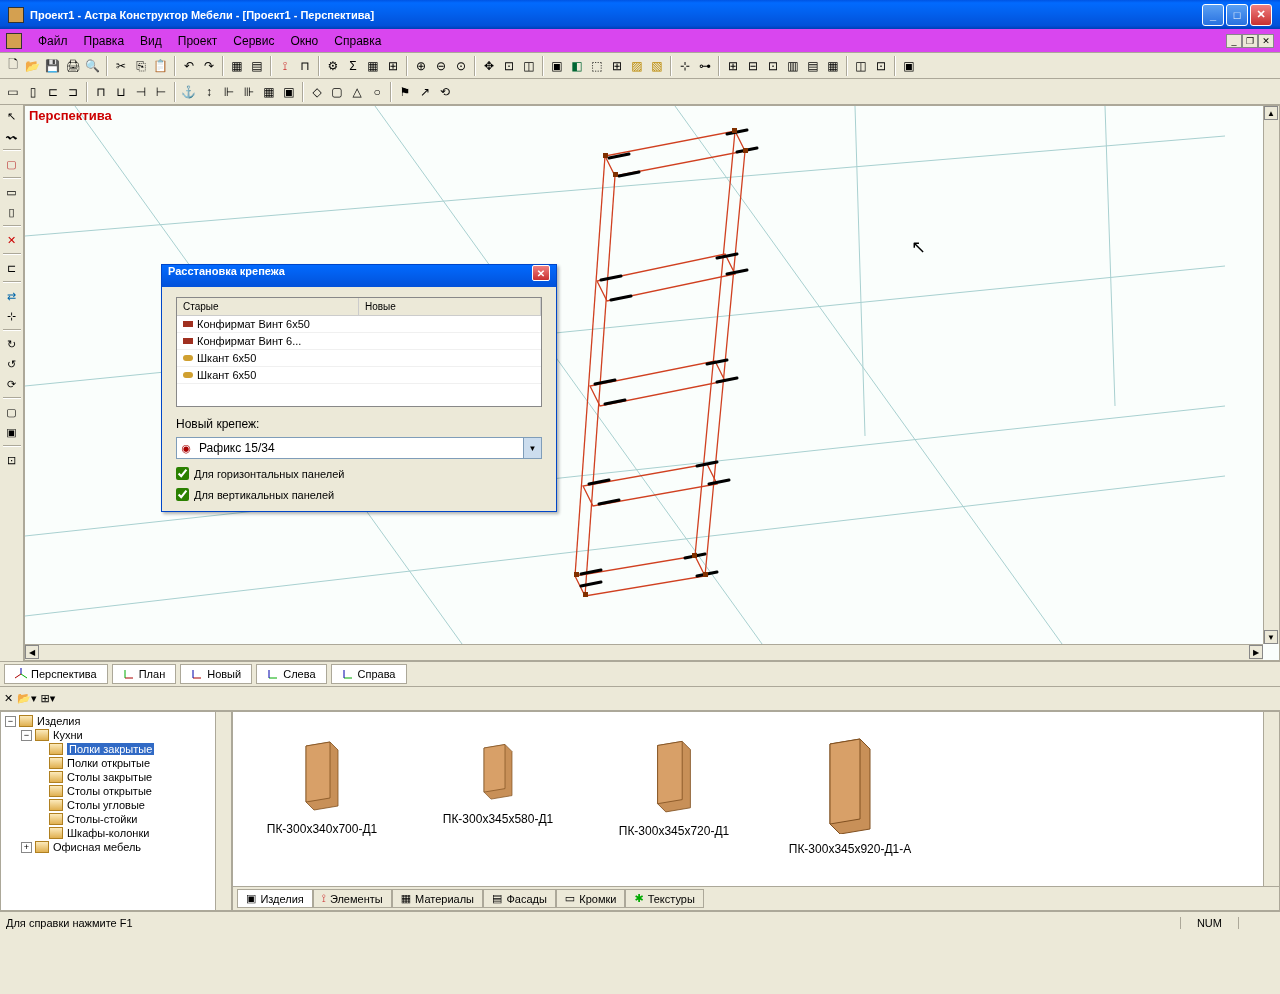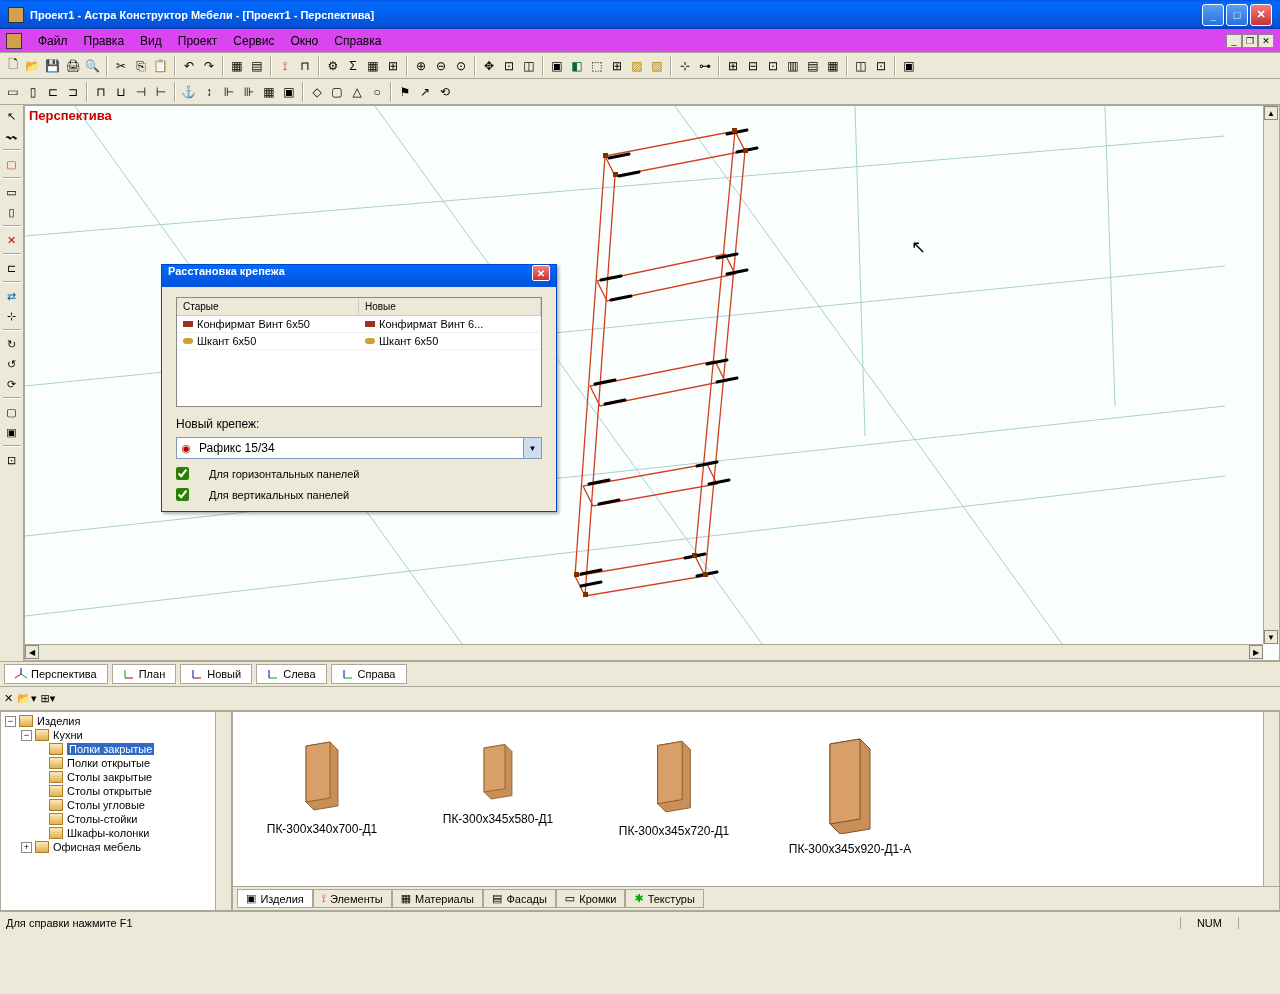--- a/index.html
+++ b/index.html
@@ -55,28 +55,28 @@
 .statusbar .stcell { border-left:1px solid #aca899; padding:0 16px;}
 
 .dialog { position: absolute; left: 136px; top: 158px; width: 396px; background: #ece9d8; border: 1px solid #0046c8; box-shadow:2px 2px 3px rgba(0,0,0,.3);}
 .dialog .dtitle { background: linear-gradient(to bottom, #026afe, #0251d9); height: 22px; display: flex; align-items: flex-start; padding: 0 6px; color: #fff; font-weight: bold; font-size: 12px; }
 .dialog .dtitle .dclose { margin-left:auto; width:18px; height:16px; background:linear-gradient(#f08080,#c83030); border:1px solid #fff; border-radius:2px; color:#fff; display:flex; align-items:center; justify-content:center; font-size:10px; cursor:pointer;}
 .dialog .dbody { padding: 10px 14px; }
 .dialog .dlabel { font-size:12px; margin-bottom:6px;}
 .dialog .dtable { background:#fff; border:1px solid #888; height:110px; }
 .dialog .dthead { display:flex; background:#ece9d8; border-bottom:1px solid #ccc;}
 .dialog .dthead .th { flex:1; padding:3px 6px; border-right:1px solid #ccc; font-size:10px;}
-.dialog .dtrow { display:flex; }
+.dialog .dtrow { display:flex;flex-direction:column; }
 .dialog .dtrow .td { flex:1; padding:2px 6px; display:flex; align-items:center; gap:4px; font-size:12px; border-bottom:1px solid #f0f0f0;}
 .dialog .dtrow .ic { width:10px; height:6px; }
 .dialog .combo { display:flex; border:1px solid #7f9db9; background:#fff; height:22px; margin-top:4px;}
 .dialog .combo .cic { width:18px; display:flex; align-items:center; justify-content:center; color:#a00;}
 .dialog .combo .ctxt { flex:1; padding:3px 4px; font-size:12px;}
 .dialog .combo .carrow { width:18px; background:#cde; border-left:1px solid #7f9db9; display:flex; align-items:center; justify-content:center; font-size:8px; cursor:pointer;}
-.dialog .chk { display:flex; align-items:center; gap:20px; margin-top:8px; font-size:12px;}
+.dialog .chk { display:flex; align-items:center; gap:5px; margin-top:8px; font-size:12px;}
 .dialog .chk input {width:13px; height:13px; accent-color:#2a8000;}
 .dialog .dbtns { display:flex; justify-content:flex-end; gap:12px; margin-top:14px;}
 .dialog .dbtn { padding:3px 16px; border:1px solid #888; background:#ece9d8; border-radius:3px; cursor:pointer; font-size:12px; box-shadow:inset 1px 1px 0 #fff;}
 .cursor-arrow { position:absolute; left:886px; top:130px; font-size:18px; color:#000;}
 </style>
 </head>
 <body>
 
 <div class="titlebar">
   <div class="appicon"></div>

